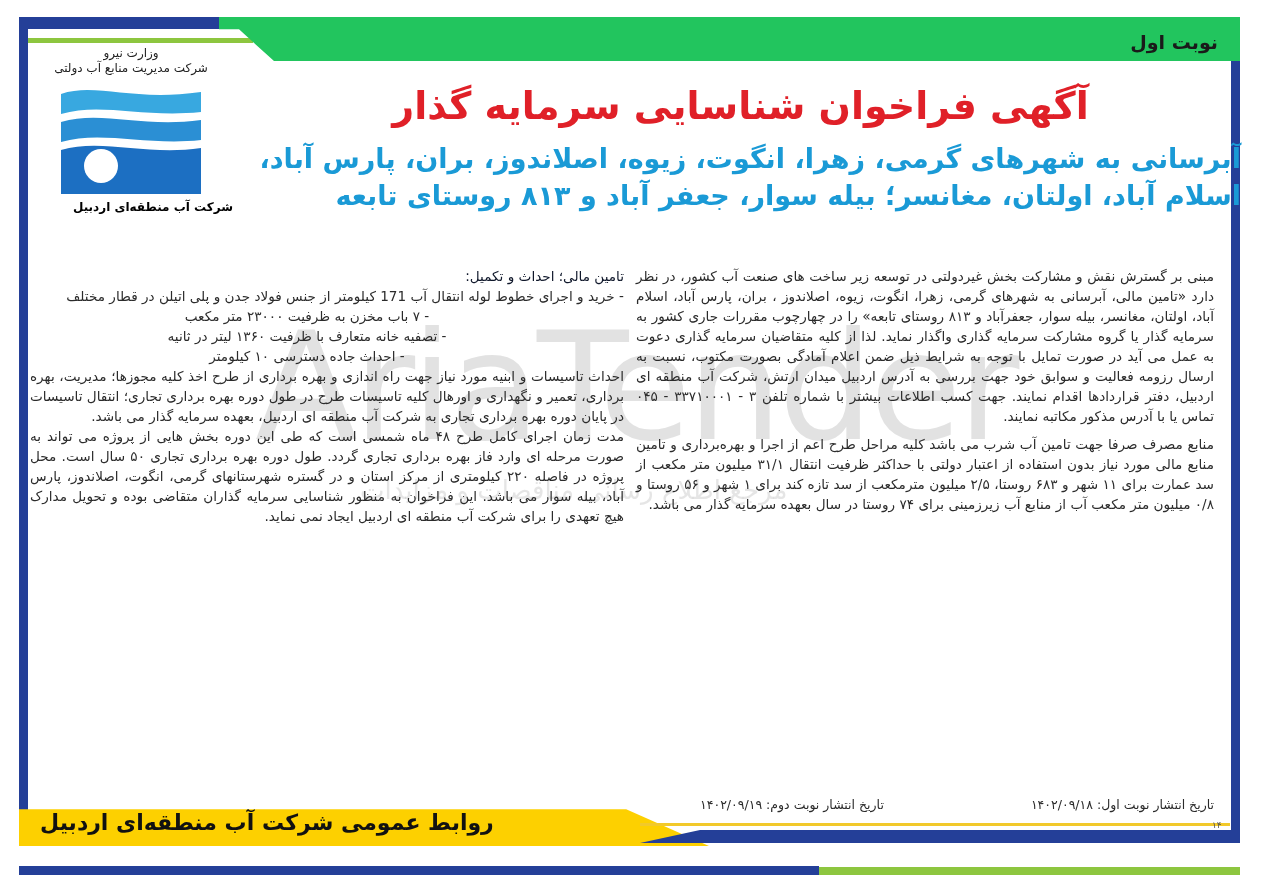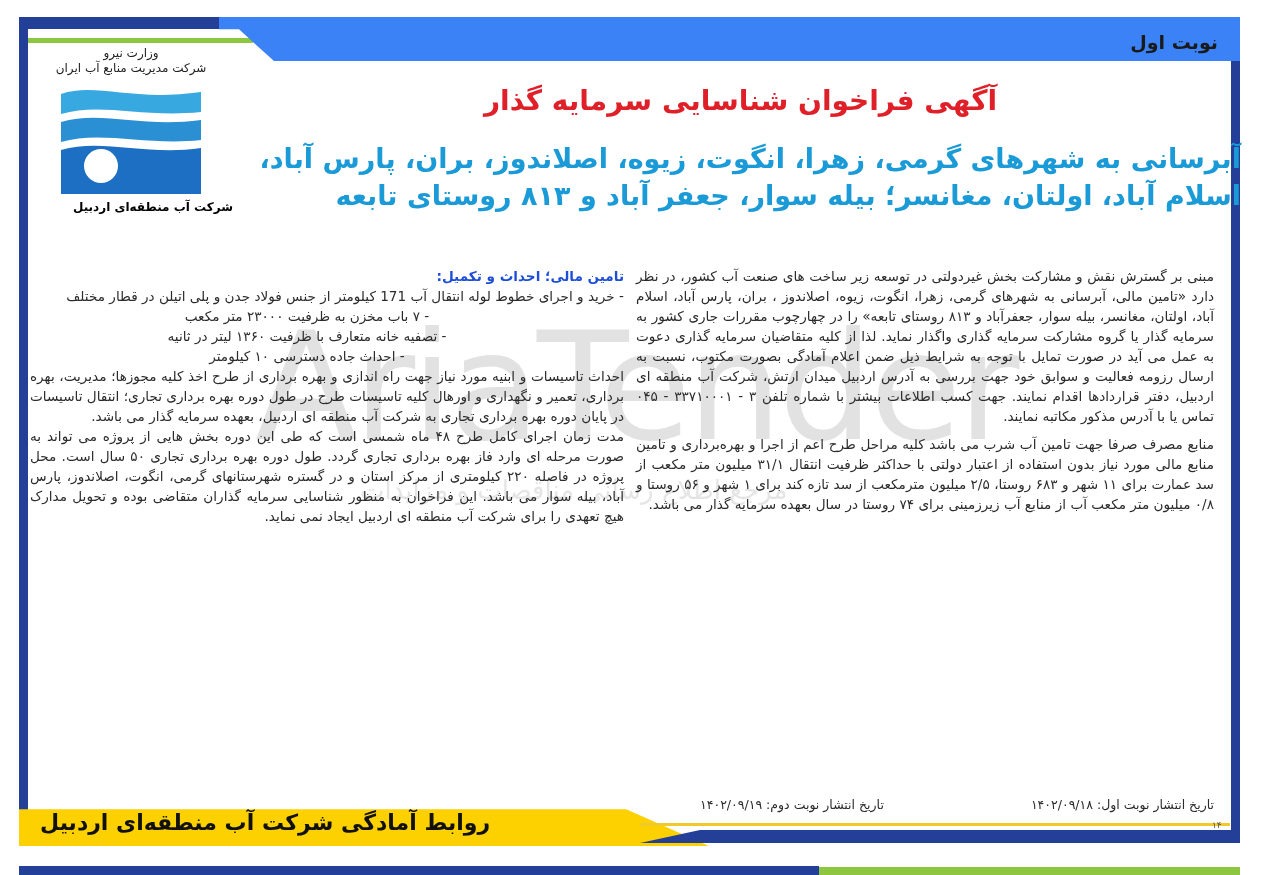--- a/index.html
+++ b/index.html
@@ -2,34 +2,34 @@
 <html><head>
   <meta charset="utf-8">
   <style>
     html, body { margin: 0; padding: 0; background: #ffffff; }
     body { width: 1261px; height: 875px; position: relative; overflow: hidden; font-family: "DejaVu Sans", sans-serif; }
     .frame { position: absolute; left: 19px; top: 17px; width: 1221px; height: 826px; }
     .left-bar { position: absolute; left: 0; top: 0; width: 9px; height: 810px; background: #243f98; }
     .right-bar { position: absolute; right: 0; top: 44px; width: 9px; height: 780px; background: #243f98; }
     .top-blue-band { position: absolute; left: 0; top: 0; height: 12px; width: 235px; background: #243f98; }
     .top-green-line { position: absolute; left: 9px; top: 21px; width: 225px; height: 5px; background: #8dc63f; }
-    .green-tab { position: absolute; left: 200px; top: 0; right: 0; height: 44px; background: #3b82f6;
+    .green-tab { position: absolute; left: 200px; top: 0; right: 0; height: 44px; background: #22c55e;
       clip-path: polygon(0 0, 100% 0, 100% 100%, 55px 100%, 20px 28%, 0 28%); }
     .green-tab-text { position: absolute; right: 22px; top: 14px; font-family: "DejaVu Sans", sans-serif; font-weight: bold; font-size: 19px; color: #1a1a1a; direction: rtl; }
     .logo-block { position: absolute; left: 20px; top: 46px; width: 222px; height: 200px; text-align: center; direction: rtl; }
     .logo-line { font-size: 12px; font-weight: normal; color: #222; line-height: 15px; }
     .logo-mark { margin: 8px auto 6px; width: 140px; height: 110px; position: relative; }
     .logo-name { font-size: 12px; font-weight: bold; color: #000000; margin-left: 44px; }
-    .title-red { position: absolute; left: 250px; right: 30px; top: 84px; text-align: center; color: #e02028; font-size: 28px; font-weight: bold; direction: rtl; letter-spacing: -1px; }
+    .title-red { position: absolute; left: 250px; right: 30px; top: 84px; text-align: center; color: #e02028; font-size: 38px; font-weight: bold; direction: rtl; letter-spacing: -1px; }
     .title-blue { position: absolute; left: 250px; right: 20px; top: 140px; color: #1a9ad6; font-size: 27px; font-weight: bold; direction: rtl; line-height: 37px; letter-spacing: -0.5px; }
     .col { position: absolute; direction: rtl; text-align: justify; font-size: 13.6px; line-height: 20px; color: #2b2b2b; }
     .col-right { left: 636px; top: 266px; width: 578px; }
     .col-left { left: 30px; top: 266px; width: 594px; }
     .col p { margin: 0; }
-    .bold { font-weight: bold; color: #1d4ed8; }
+    .bold { font-weight: normal; color: #0f172a; }
     .list-item { text-align: center; padding-right: 40px; }
     .gap { height: 8px; }
     .dates { position: absolute; left: 700px; top: 797px; width: 514px; direction: rtl; font-size: 12.5px; color: #2b2b2b; display: flex; justify-content: space-between; }
     .yellow-band { position: absolute; left: 19px; top: 800px; width: 690px; height: 46px; background: #fdd000;
       clip-path: polygon(0 20%, 88% 20%, 100% 100%, 0 100%); }
     .yellow-line { position: absolute; left: 640px; top: 823px; width: 590px; height: 3px; background: #f2c92a; }
     .bottom-blue { position: absolute; left: 640px; top: 830px; width: 600px; height: 13px; background: #243f98;
       clip-path: polygon(10% 0, 100% 0, 100% 100%, 0 100%); }
     .footer-text { position: absolute; left: 40px; top: 810px; font-size: 22px; font-weight: bold; color: #111; direction: rtl; }
     .page-num { position: absolute; left: 1212px; top: 820px; font-size: 9px; color: #555; }
@@ -46,21 +46,21 @@
   <div class="left-bar"></div>
   <div class="right-bar"></div>
   <div class="top-green-line"></div>
   <div class="green-tab">
     <span class="green-tab-text">نوبت اول</span>
   </div>
 </div>
 
 <div class="logo-block">
   <div class="logo-line">وزارت نیرو</div>
-  <div class="logo-line">شرکت مدیریت منابع آب ایران</div>
+  <div class="logo-line">شرکت مدیریت منابع آب دولتی</div>
   <div class="logo-mark">
     <svg width="140" height="110" viewBox="0 0 140 110">
       <rect x="0" y="0" width="140" height="110" fill="#ffffff"></rect>
       <path d="M0 10 C35 -2, 70 18, 140 8 L140 28 C80 34, 40 18, 0 30 Z" fill="#38a8e0"></path>
       <path d="M0 38 C40 26, 80 44, 140 36 L140 56 C85 62, 40 46, 0 58 Z" fill="#2b8fd4"></path>
       <path d="M0 66 C40 54, 85 72, 140 64 L140 110 L0 110 Z" fill="#1c6fc2"></path>
       <circle cx="40" cy="82" r="17" fill="#ffffff"></circle>
     </svg>
   </div>
   <div class="logo-name">شرکت آب منطقه‌ای اردبیل</div>
@@ -92,17 +92,17 @@
 </div>
 
 <div class="dates">
   <span>تاریخ انتشار نوبت اول: ۱۴۰۲/۰۹/۱۸</span>
   <span>تاریخ انتشار نوبت دوم: ۱۴۰۲/۰۹/۱۹</span>
 </div>
 
 <div class="yellow-band"></div>
 <div class="yellow-line"></div>
 <div class="bottom-blue"></div>
-<div class="footer-text">روابط آمادگی شرکت آب منطقه‌ای اردبیل</div>
+<div class="footer-text">روابط عمومی شرکت آب منطقه‌ای اردبیل</div>
 <div class="page-num">۱۴</div>
 
 <div class="next-green"></div>
 <div class="next-blue"></div>
 
 </body></html>

